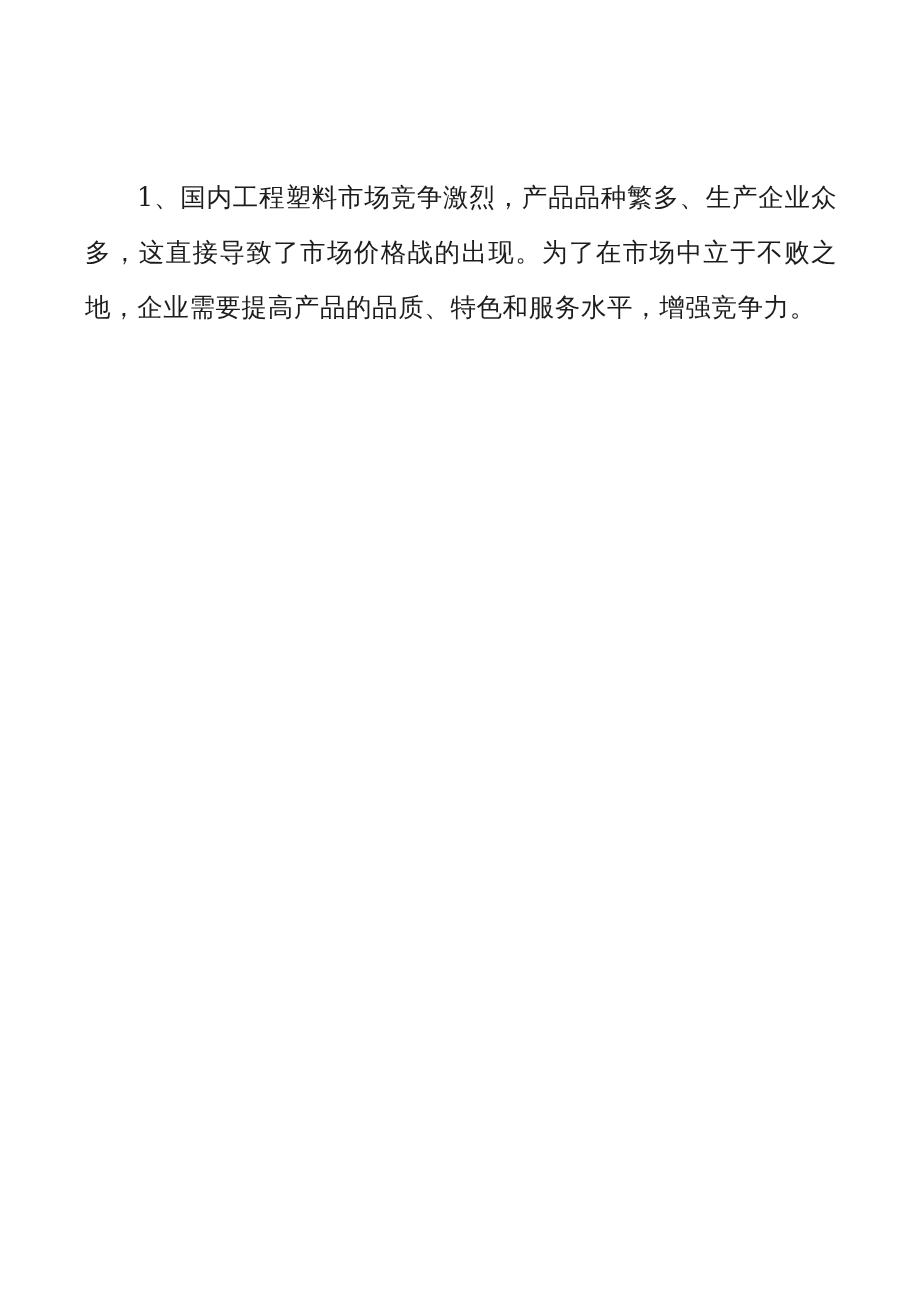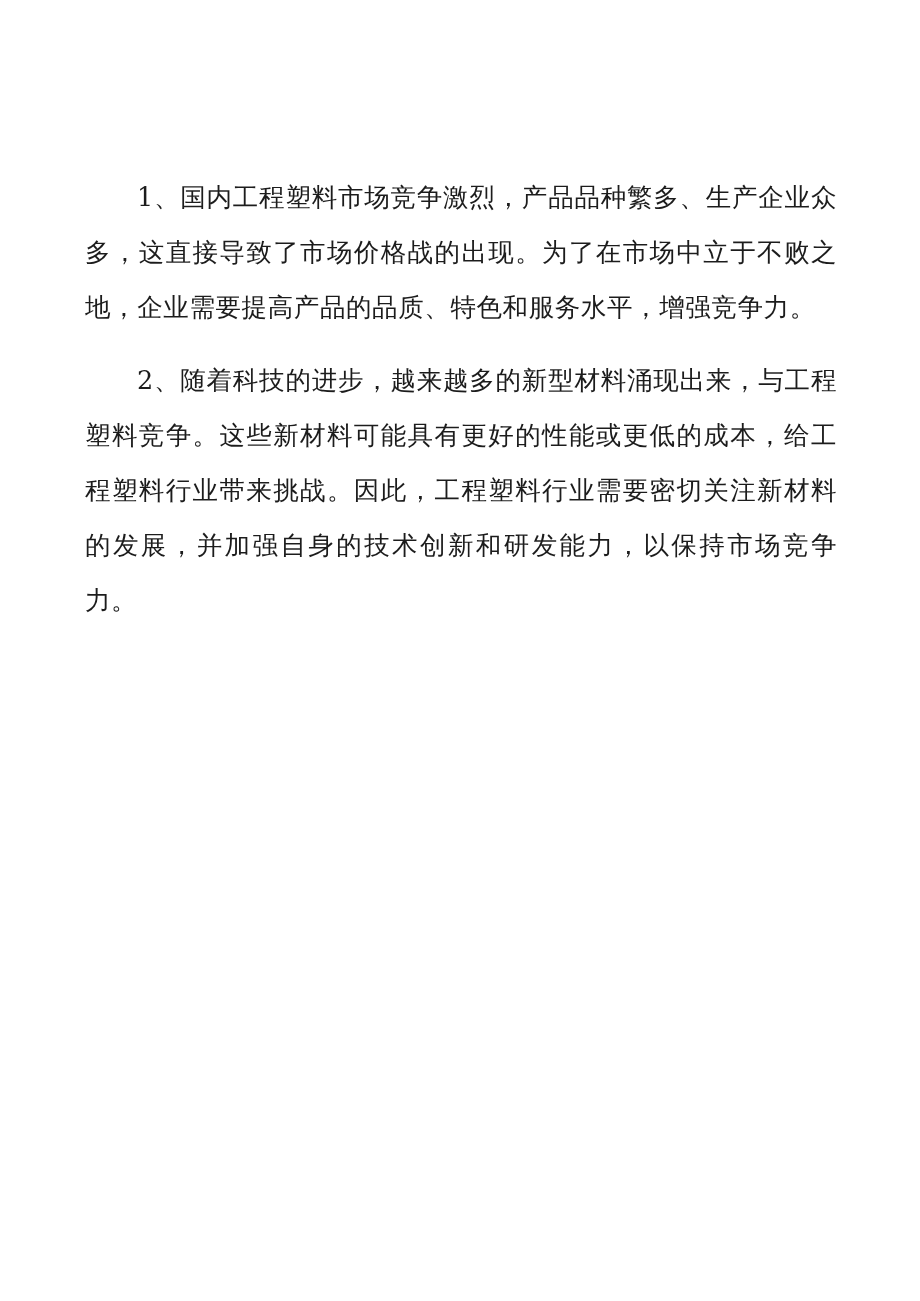--- a/index.html
+++ b/index.html
@@ -48,18 +48,17 @@
   }
 </style>
 </head>
 <body>
 
 <div class="page">
   <div class="page-body">
 
     <p class="para">1、国内工程塑料市场竞争激烈，产品品种繁多、生产企业众多，这直接导致了市场价格战的出现。为了在市场中立于不败之地，企业需要提高产品的品质、特色和服务水平，增强竞争力。</p>
 
-    <p class="para">2、随着科技的进步，越来越多的新型材料涌现出来，与工程塑料竞争。这些新材料可能具有更好的性能或更低的成本，给工程塑料行业带来挑战。因此，工程塑料行业需要密切关注新材料的发展，并加强自身的技术创新和研发能力，以保持市场竞争力。</p>
 
 
 
   </div>
 </div>
 
 </body></html>

